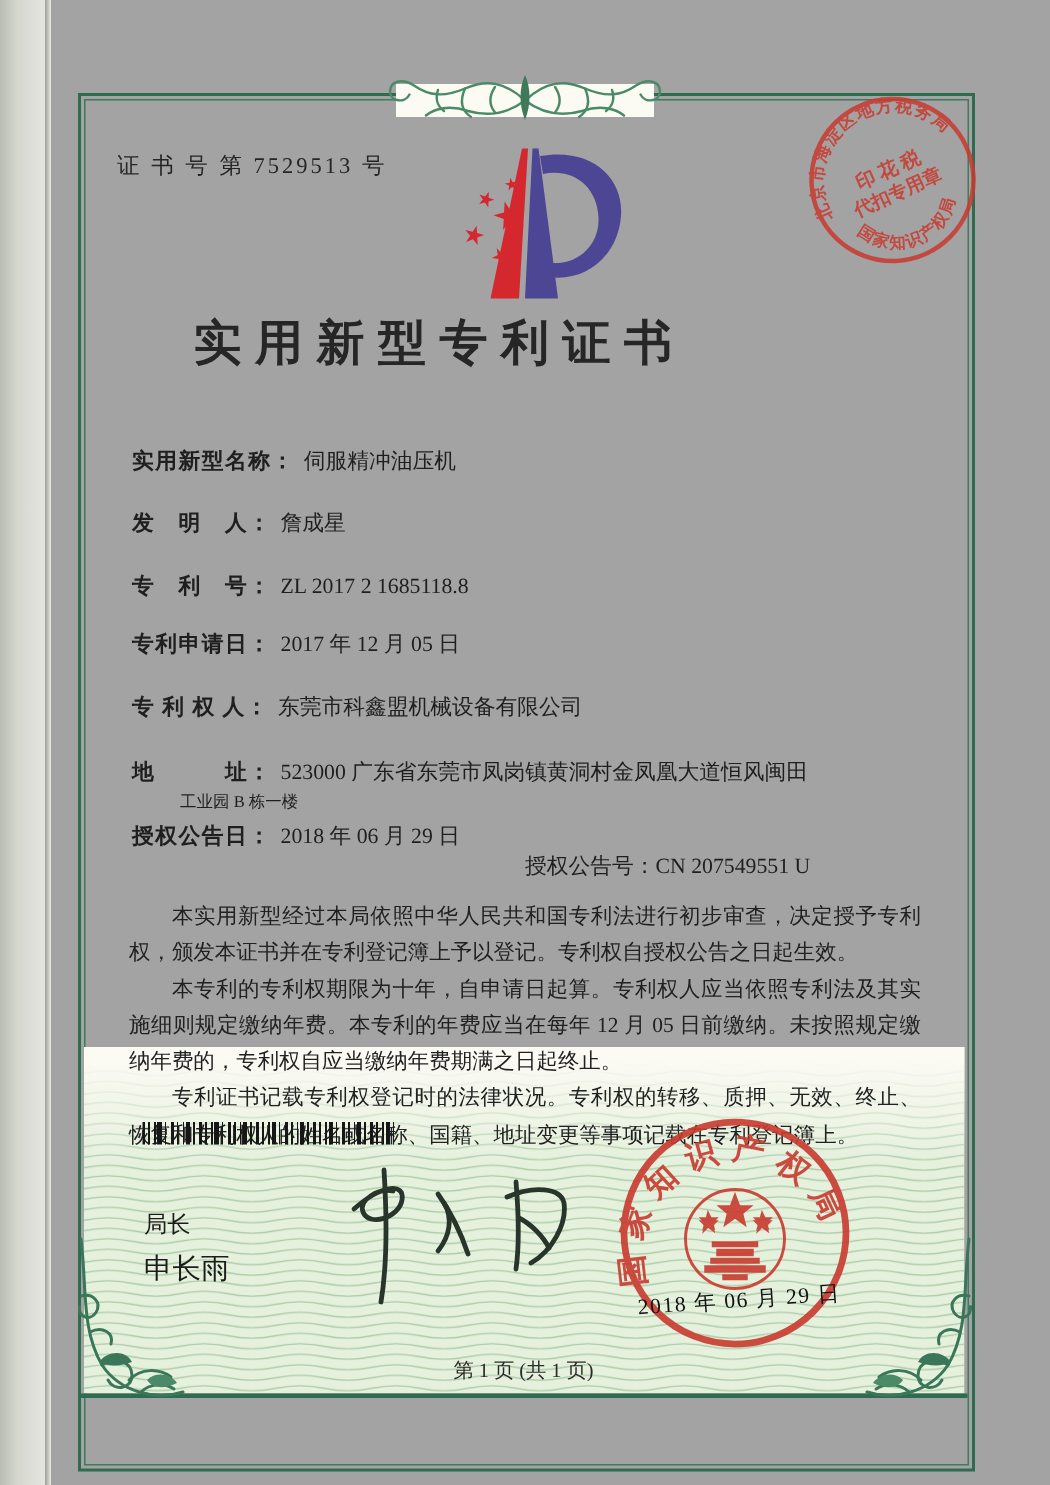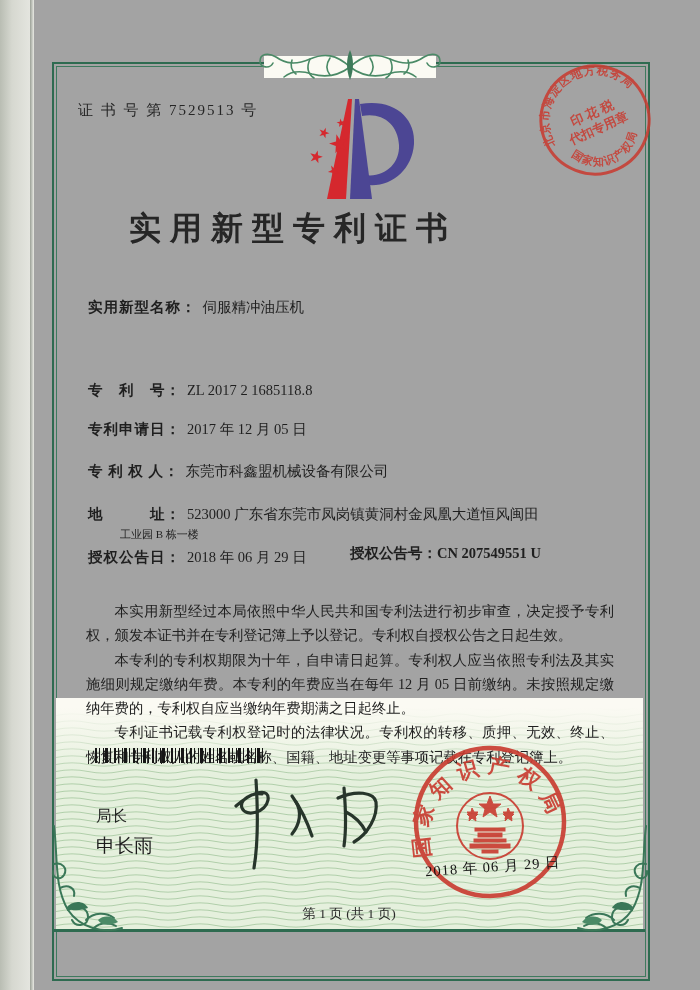--- a/index.html
+++ b/index.html
@@ -22,21 +22,21 @@
   .band-fade{left:56px;top:698px;width:587px;height:78px;
       background:linear-gradient(#fbfaf3 12%,rgba(251,250,243,0));}
   .cert-no{left:78px;top:101px;font-size:15px;letter-spacing:2px;color:#262626;}
   .logo{left:280px;top:96px;}
   .title{left:0;top:207px;width:586px;text-align:center;font-size:32px;font-weight:600;
       letter-spacing:9px;color:#262626;}
   .row{left:88px;width:540px;font-size:14.5px;color:#1f1f1f;white-space:nowrap;}
   .row .lab{letter-spacing:1px;font-weight:bold;}
   .row .val{margin-left:6px;}
   .addr2{left:120px;top:527px;font-size:11px;color:#1f1f1f;}
-  .grant-right{left:350px;top:544px;font-size:14.5px;color:#1f1f1f;white-space:nowrap;font-weight:bold;}
+  .grant-right{left:350px;top:568px;font-size:14.5px;color:#1f1f1f;white-space:nowrap;}
   .paras{left:86px;top:599px;width:528px;font-size:14.3px;line-height:24.3px;
       color:#212121;text-align:justify;}
   .paras p{margin:0;text-indent:2em;}
   .barcode{left:95px;top:748px;width:170px;height:15px;background:
       repeating-linear-gradient(90deg,#161616 0 2px,transparent 2px 4px,#161616 4px 5px,
       transparent 5px 8px,#161616 8px 9px,transparent 9px 10px,#161616 10px 13px,
       transparent 13px 15px,#161616 15px 16px,transparent 16px 19px);}
   .director-title{left:96px;top:806px;font-size:15.5px;color:#1c1c1c;
       font-family:"Liberation Sans","DejaVu Sans",sans-serif;}
   .director-name{left:96px;top:833px;font-size:19px;color:#1c1c1c;
@@ -148,20 +148,23 @@
     <text font-size="11" fill="#c93a2f" font-weight="bold" letter-spacing="1">
       <textPath href="#taxBotArc" startOffset="2">国家知识产权局</textPath>
     </text>
   </svg>
 
   <div class="abs title">实用新型专利证书</div>
 
   <div class="abs row" style="top:298px">
     <span class="lab">实用新型名称：</span><span class="val">伺服精冲油压机</span>
   </div>
+  <div class="abs row" style="top:339px">
+    <span class="lab">发　明　人：</span><span class="val">詹成星</span>
+  </div>
   <div class="abs row" style="top:381px">
     <span class="lab">专　利　号：</span><span class="val">ZL 2017 2 1685118.8</span>
   </div>
   <div class="abs row" style="top:420px">
     <span class="lab">专利申请日：</span><span class="val">2017 年 12 月 05 日</span>
   </div>
   <div class="abs row" style="top:462px">
     <span class="lab">专 利 权 人：</span><span class="val">东莞市科鑫盟机械设备有限公司</span>
   </div>
   <div class="abs row" style="top:505px">

